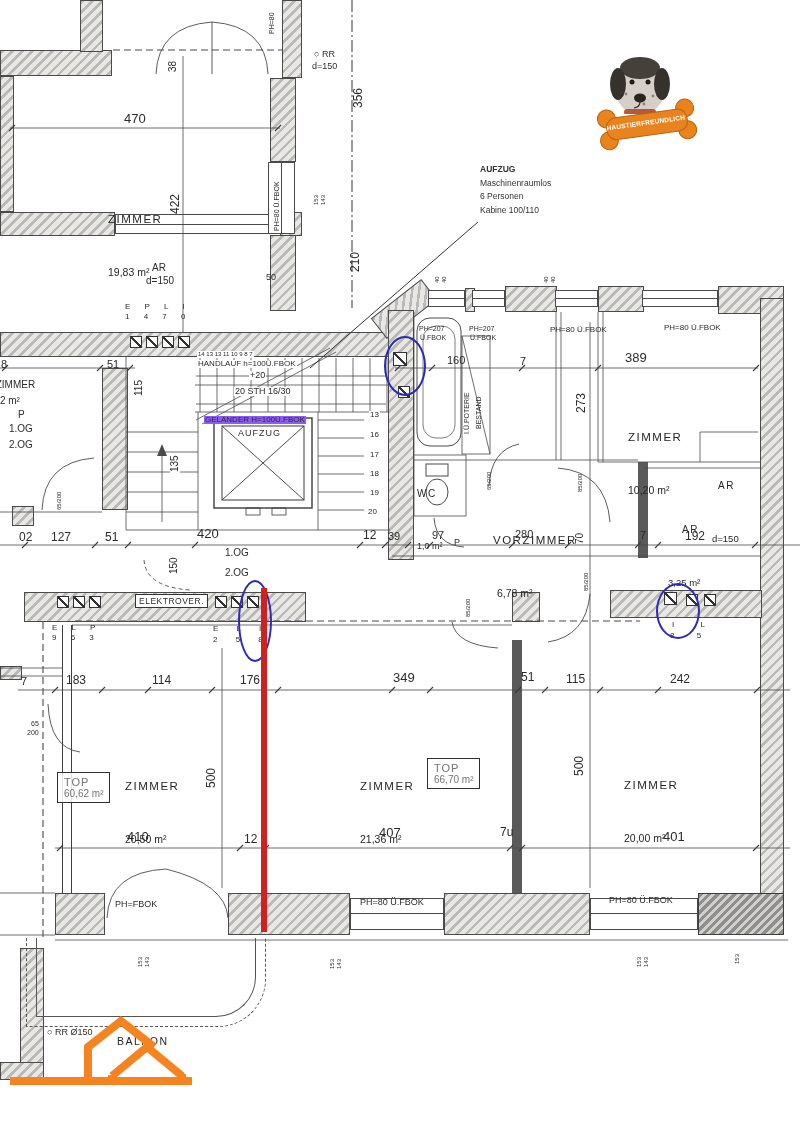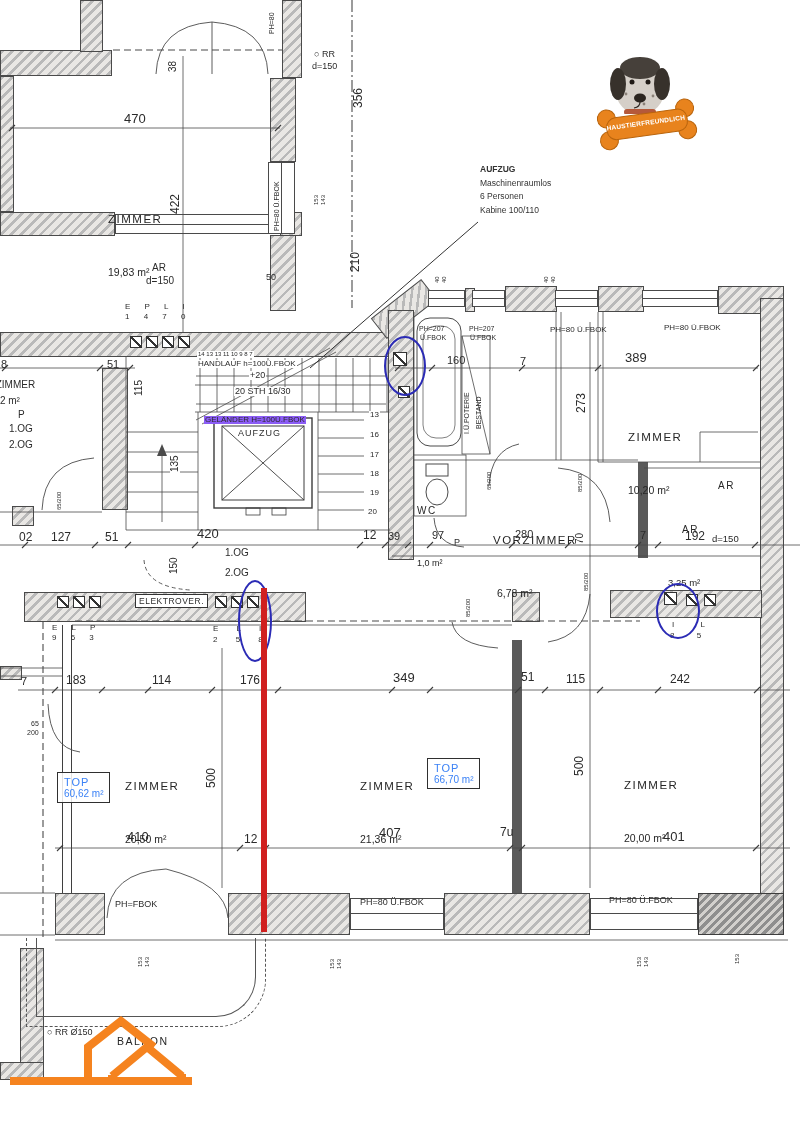--- a/index.html
+++ b/index.html
@@ -19,21 +19,21 @@
   .winv{position:absolute;box-sizing:border-box;background:#fff;border:1px solid #4a4a4a;z-index:2;}
   .winv::after{content:"";position:absolute;top:0;bottom:0;left:48%;border-left:1px solid #4a4a4a;}
   .es{position:absolute;width:12px;height:12px;box-sizing:border-box;border:1px solid #333;background:
       linear-gradient(45deg,transparent 44%,#333 44%,#333 56%,transparent 56%),#fff;z-index:4;}
   svg.ov{position:absolute;left:0;top:0;z-index:3;pointer-events:none;}
   .dim{position:absolute;white-space:pre;color:#2b2b2b;line-height:1;z-index:4;}
   .room{position:absolute;z-index:4;color:#262626;line-height:1.25;white-space:pre;}
   .room .nm{letter-spacing:1.5px;font-size:11.5px;}
   .room .ar{font-size:10.5px;}
   .topbox{position:absolute;z-index:4;border:1.6px solid #2f2f2f;background:rgba(255,255,255,.85);
-      padding:3px 6px;color:#3b82f6;}
+      padding:3px 6px;color:#737373;}
   .topbox .nm{font-size:11px;letter-spacing:1px;}
   .topbox .ar{font-size:10px;}
   .elbox{position:absolute;z-index:4;border:1px solid #333;background:#fff;font-size:8.5px;
       padding:1px 3px;letter-spacing:.5px;}
   .aufzug-lbl{position:absolute;z-index:4;background:#fff;font-size:9px;letter-spacing:1px;padding:0 2px;}
   .note{position:absolute;left:480px;top:163px;z-index:4;font-size:8.5px;line-height:1.6;color:#333;}
   .note .b{font-weight:bold;}
   .redline{position:absolute;left:261px;top:588px;width:5.5px;height:344px;background:#d0201f;z-index:6;}
   .bluering{position:absolute;border:2.5px solid #2b2bb5;border-radius:50%;background:transparent;z-index:5;}
   .balk1{position:absolute;left:26px;top:938px;width:238px;height:88px;border:1.5px dashed #555;
@@ -184,21 +184,21 @@
   </svg>
 
   <div class="room" style="left:108px;top:172px">
     <div class="nm">ZIMMER</div>
     <div class="ar">19,83 m²</div>
   </div>
   <div class="room" style="left:628px;top:390px">
     <div class="nm">ZIMMER</div>
     <div class="ar">10,20 m²</div>
   </div>
-  <div class="room" style="left:417px;top:465px">
+  <div class="room" style="left:417px;top:448px">
     <div class="nm" style="font-size:10px">WC</div>
     <div class="ar" style="font-size:9px">1,0 m²</div>
   </div>
   <div class="room" style="left:493px;top:493px">
     <div class="nm">VORZIMMER</div>
     <div class="ar" style="padding-left:4px">6,78 m²</div>
   </div>
   <div class="room" style="left:712px;top:440px">
     <div class="nm" style="font-size:10px;padding-left:6px">AR</div>
     <div class="ar" style="font-size:9.5px">d=150</div>

